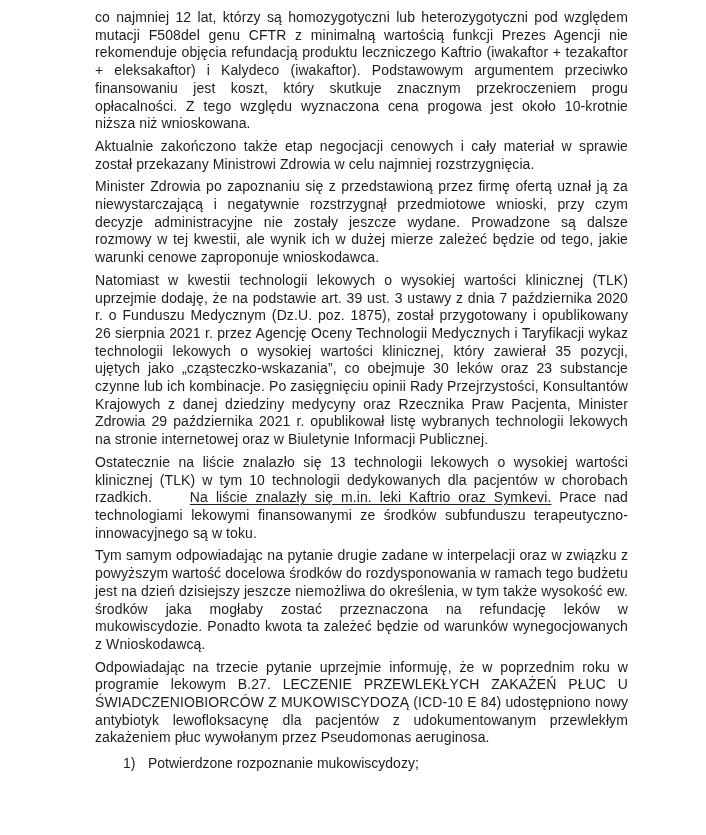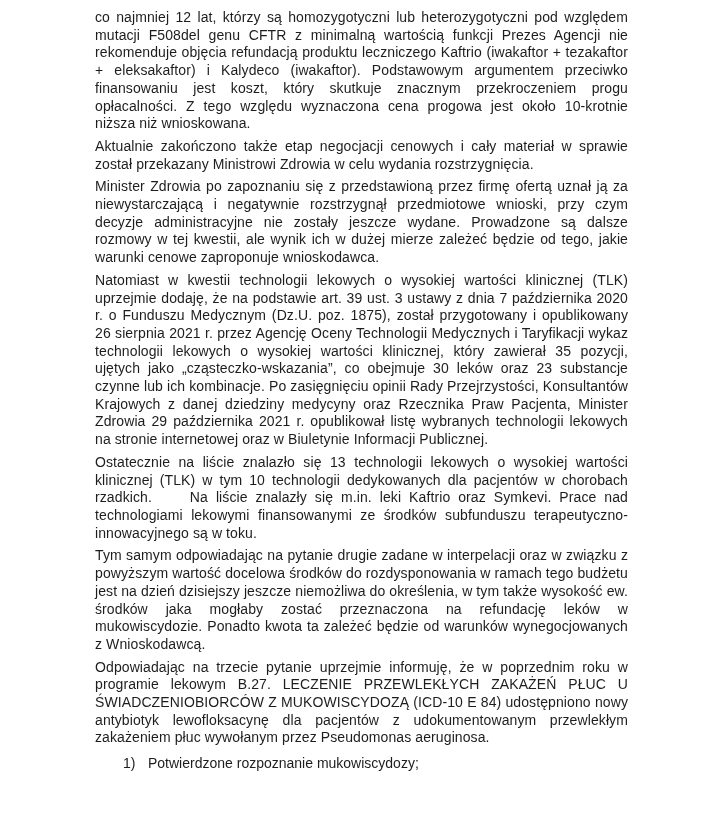--- a/index.html
+++ b/index.html
@@ -24,20 +24,21 @@
   .para {
     margin: 0 0 5px 0;
     font-size: 14px;
     line-height: 17.7px;
     text-align: justify;
     letter-spacing: 0.1px;
   }
   .para.quote {
   }
   .underline {
+    text-decoration: underline;
     text-underline-offset: 2px;
     margin-left: 30px;
   }
   .list-item {
     margin: 8px 0 0 28px;
     font-size: 14px;
     line-height: 17.7px;
     display: flex;
   }
   .list-item .marker {
@@ -45,21 +46,21 @@
     flex: 0 0 auto;
   }
 </style>
 </head>
 <body>
 
 <div class="page">
 
   <p class="para quote">co najmniej 12 lat, którzy są homozygotyczni lub heterozygotyczni pod względem mutacji F508del genu CFTR z minimalną wartością funkcji Prezes Agencji nie rekomenduje objęcia refundacją produktu leczniczego Kaftrio (iwakaftor + tezakaftor + eleksakaftor) i Kalydeco (iwakaftor). Podstawowym argumentem przeciwko finansowaniu jest koszt, który skutkuje znacznym przekroczeniem progu opłacalności. Z tego względu wyznaczona cena progowa jest około 10-krotnie niższa niż wnioskowana.</p>
 
-  <p class="para">Aktualnie zakończono także etap negocjacji cenowych i cały materiał w sprawie został przekazany Ministrowi Zdrowia w celu wydania rozstrzygnięcia.</p>
+  <p class="para">Aktualnie zakończono także etap negocjacji cenowych i cały materiał w sprawie został przekazany Ministrowi Zdrowia w celu najmniej rozstrzygnięcia.</p>
 
   <p class="para">Minister Zdrowia po zapoznaniu się z przedstawioną przez firmę ofertą uznał ją za niewystarczającą i negatywnie rozstrzygnął przedmiotowe wnioski, przy czym decyzje administracyjne nie zostały jeszcze wydane. Prowadzone są dalsze rozmowy w tej kwestii, ale wynik ich w dużej mierze zależeć będzie od tego, jakie warunki cenowe zaproponuje wnioskodawca.</p>
 
   <p class="para">Natomiast w kwestii technologii lekowych o wysokiej wartości klinicznej (TLK) uprzejmie dodaję, że na podstawie art. 39 ust. 3 ustawy z dnia 7 października 2020 r. o Funduszu Medycznym (Dz.U. poz. 1875), został przygotowany i opublikowany 26 sierpnia 2021 r. przez Agencję Oceny Technologii Medycznych i Taryfikacji wykaz technologii lekowych o wysokiej wartości klinicznej, który zawierał 35 pozycji, ujętych jako „cząsteczko-wskazania”, co obejmuje 30 leków oraz 23 substancje czynne lub ich kombinacje. Po zasięgnięciu opinii Rady Przejrzystości, Konsultantów Krajowych z danej dziedziny medycyny oraz Rzecznika Praw Pacjenta, Minister Zdrowia 29 października 2021 r. opublikował listę wybranych technologii lekowych na stronie internetowej oraz w Biuletynie Informacji Publicznej.</p>
 
   <p class="para"><span>Ostatecznie na liście znalazło się 13 technologii lekowych o wysokiej wartości klinicznej (TLK) w tym 10 technologii dedykowanych dla pacjentów w chorobach rzadkich. </span><span class="underline">Na liście znalazły się m.in. leki Kaftrio oraz Symkevi.</span><span> Prace nad technologiami lekowymi finansowanymi ze środków subfunduszu terapeutyczno-innowacyjnego są w toku.</span></p>
 
   <p class="para">Tym samym odpowiadając na pytanie drugie zadane w interpelacji oraz w związku z powyższym wartość docelowa środków do rozdysponowania w ramach tego budżetu jest na dzień dzisiejszy jeszcze niemożliwa do określenia, w tym także wysokość ew. środków jaka mogłaby zostać przeznaczona na refundację leków w mukowiscydozie. Ponadto kwota ta zależeć będzie od warunków wynegocjowanych z Wnioskodawcą.</p>
 
   <p class="para">Odpowiadając na trzecie pytanie uprzejmie informuję, że w poprzednim roku w programie lekowym B.27. LECZENIE PRZEWLEKŁYCH ZAKAŻEŃ PŁUC U ŚWIADCZENIOBIORCÓW Z MUKOWISCYDOZĄ (ICD-10 E 84) udostępniono nowy antybiotyk lewofloksacynę dla pacjentów z udokumentowanym przewlekłym zakażeniem płuc wywołanym przez Pseudomonas aeruginosa.</p>

